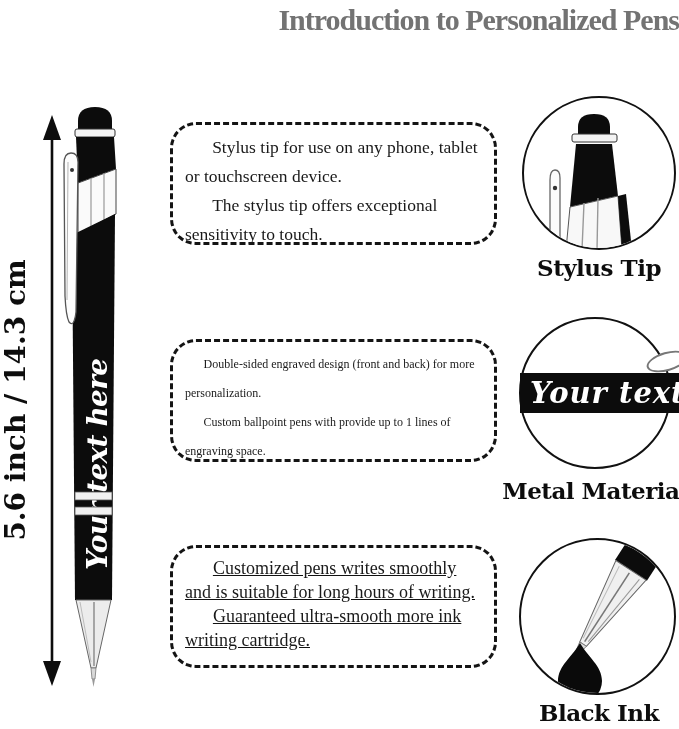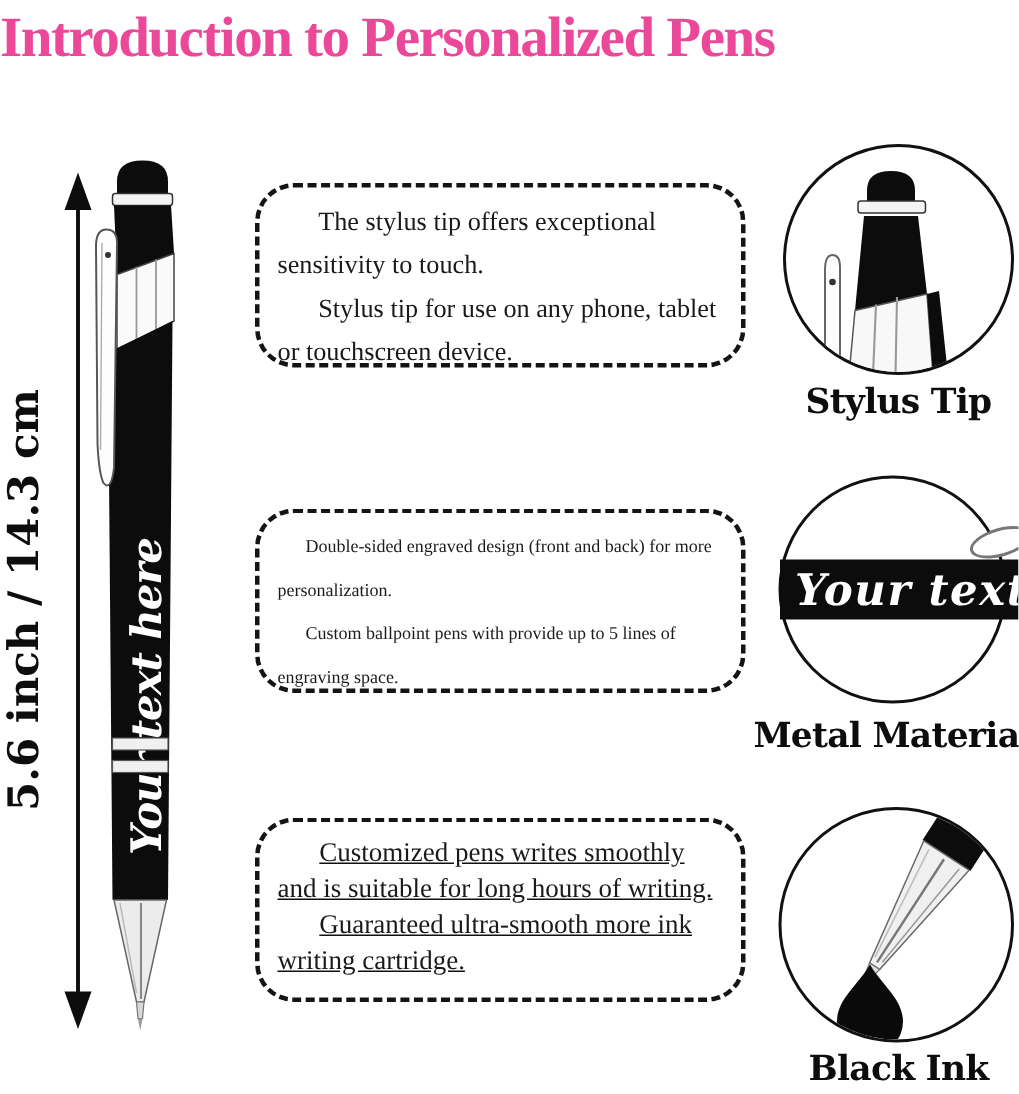--- a/index.html
+++ b/index.html
@@ -1,22 +1,22 @@
 <!DOCTYPE html>
 <html><head>
 <meta charset="utf-8">
 <style>
   html,body{margin:0;padding:0;background:#fff;}
   body{width:679px;height:729px;position:relative;overflow:hidden;
        font-family:"Liberation Serif",serif;color:#111;}
   .abs{position:absolute;}
 
-  .title{left:0;top:3px;width:679px;text-align:left;
+  .title{left:0;top:3px;width:679px;text-align:right;
          font-family:"Liberation Serif",serif;font-weight:bold;
-         font-size:38px;letter-spacing:-1px;color:#ec4899;white-space:nowrap;}
+         font-size:30px;letter-spacing:-1px;color:#737373;white-space:nowrap;}
 
   
   .callout{left:170px;width:327px;height:123px;box-sizing:border-box;
            border:3.4px dashed #141414;border-radius:26px;
            padding:8px 10px 0 12px;background:#fff;}
   .callout p{margin:0;text-indent:1.55em;color:#1a1a1a;}
   .co1{top:122px;font-size:17.5px;line-height:29px;}
   .co2{top:339px;font-size:12px;line-height:29px;}
   .co3{top:545px;font-size:18px;line-height:24px;text-decoration:underline;}
 
@@ -86,26 +86,26 @@
   <rect x="25" y="405" width="37" height="8" fill="#f0f0f0" stroke="#555" stroke-width="0.8"></rect>
 
   <path d="M26,498 L61,498 L46,566 L41,566 Z" fill="#ececec" stroke="#666" stroke-width="1"></path>
   <path d="M44,500 L44,564" stroke="#888" stroke-width="1.4" fill="none"></path>
   <path d="M30,500 L41,560" stroke="#bbb" stroke-width="1" fill="none"></path>
   <path d="M41,566 L46,566 L45,577 L42,577 Z" fill="#d8d8d8" stroke="#777" stroke-width="0.8"></path>
   <path d="M42,577 L45,577 L43.5,585 Z" fill="#999"></path>
 </svg>
 
 <div class="abs callout co1">
+  <p>Stylus tip for use on any phone, tablet or touchscreen device.</p>
   <p>The stylus tip offers exceptional sensitivity to touch.</p>
-  <p>Stylus tip for use on any phone, tablet or touchscreen device.</p>
 </div>
 <div class="abs callout co2">
   <p>Double-sided engraved design (front and back) for more personalization.</p>
-  <p>Custom ballpoint pens with provide up to 5 lines of engraving space.</p>
+  <p>Custom ballpoint pens with provide up to 1 lines of engraving space.</p>
 </div>
 <div class="abs callout co3">
   <p>Customized pens writes smoothly and is suitable for long hours of writing.</p>
   <p>Guaranteed ultra-smooth more ink writing cartridge.</p>
 </div>
 
 <div class="abs detail-circle c1">
   <svg width="150" height="150" viewBox="0 0 150 150">
     <path d="M54,39 L54,29 Q54,16 70,16 Q86,16 86,29 L86,39 Z" fill="#0c0c0c"></path>
     <rect x="48" y="36" width="45" height="8" rx="2" fill="#f4f4f4" stroke="#333" stroke-width="1"></rect>

